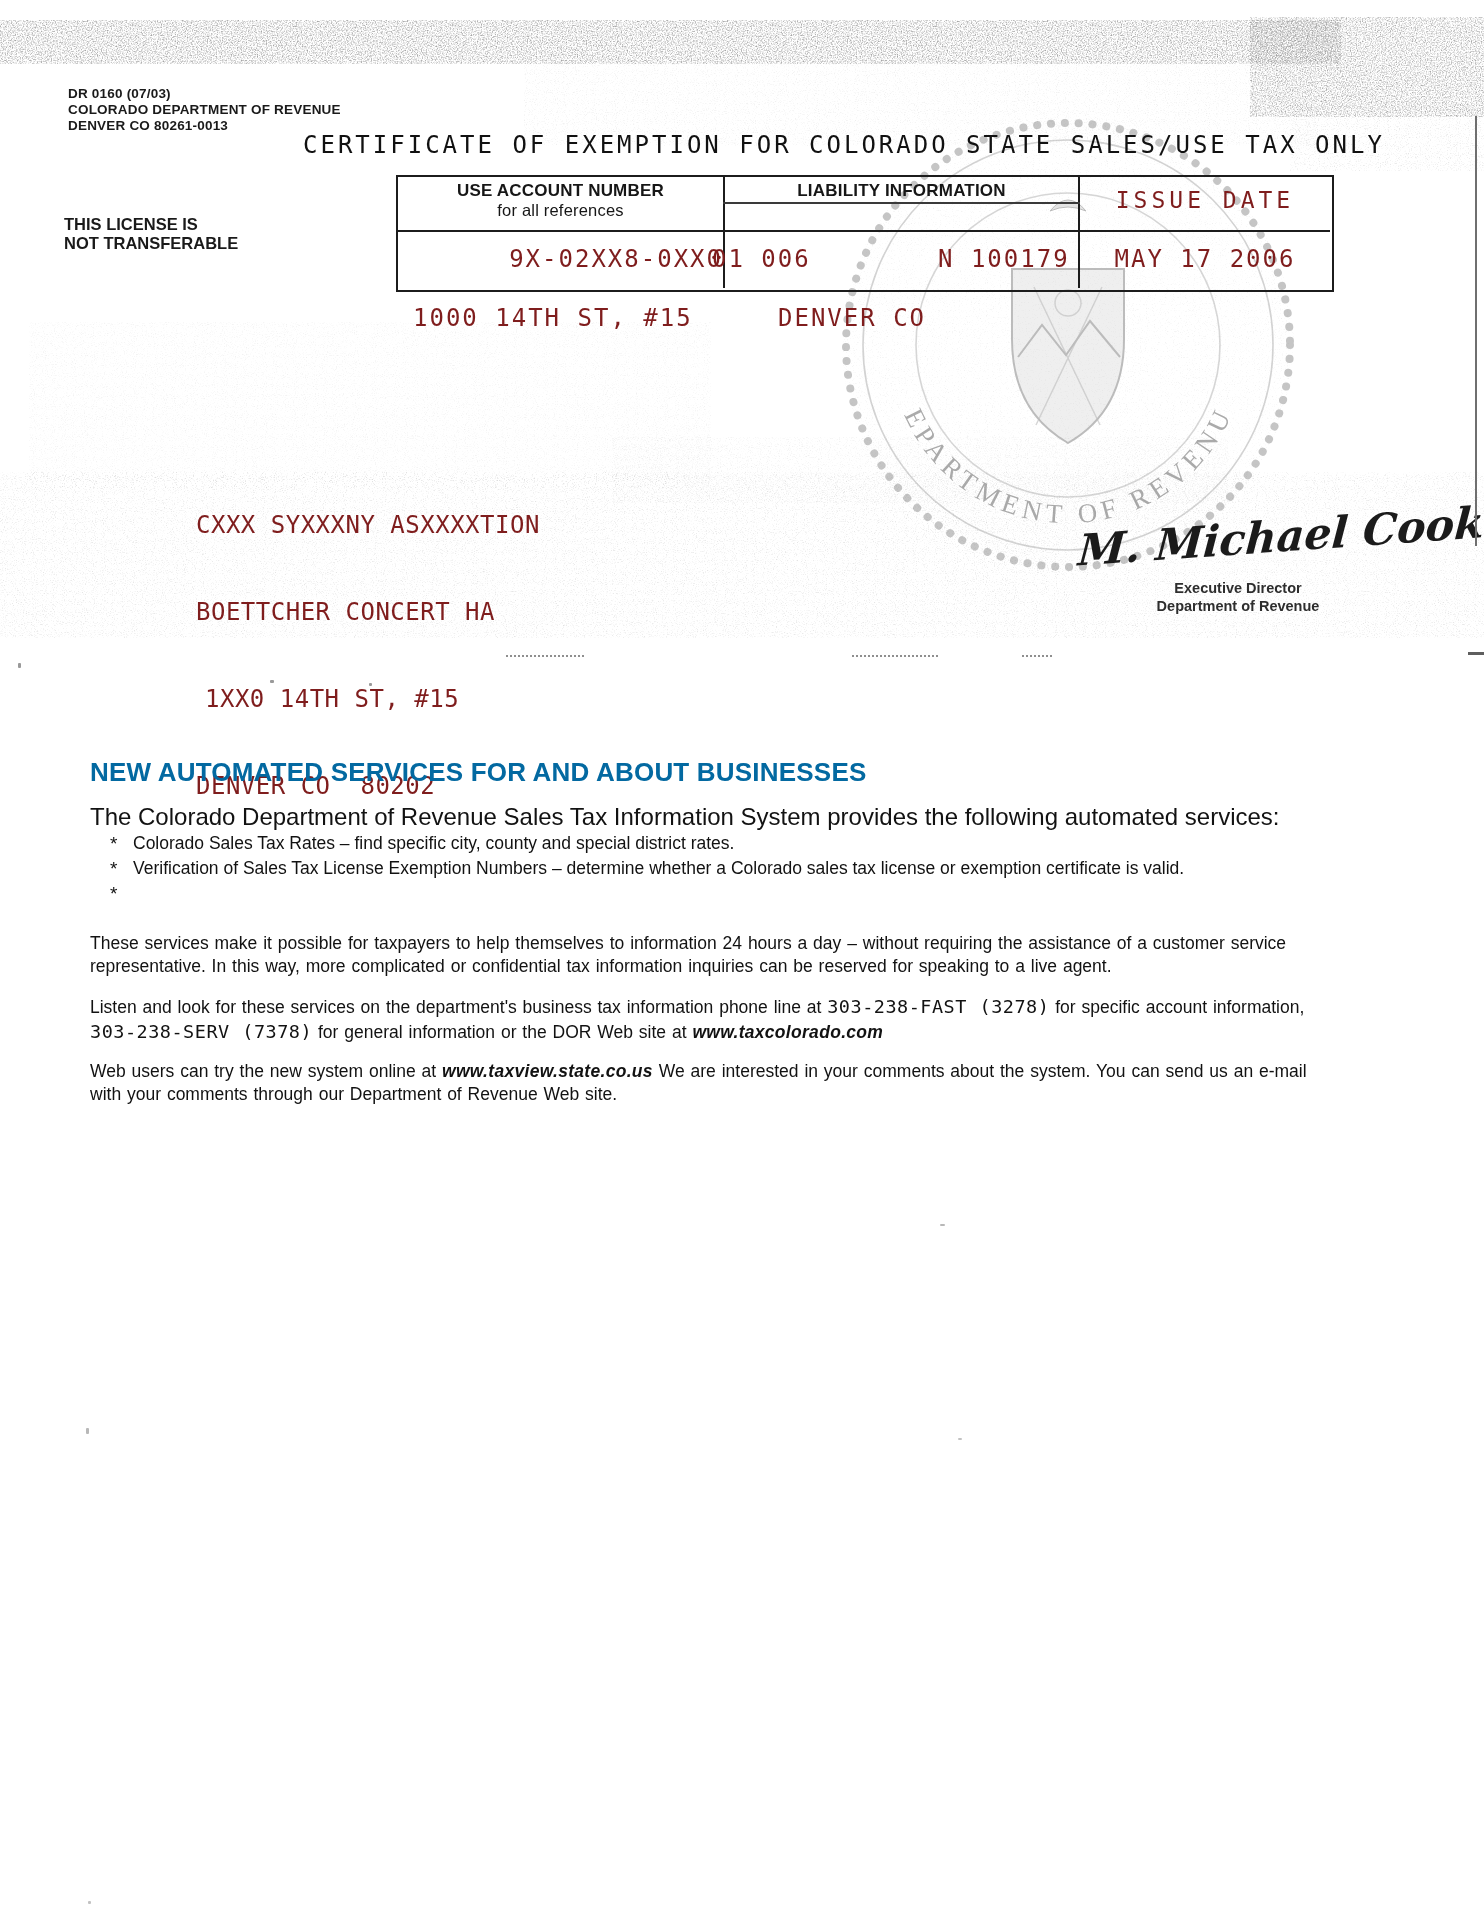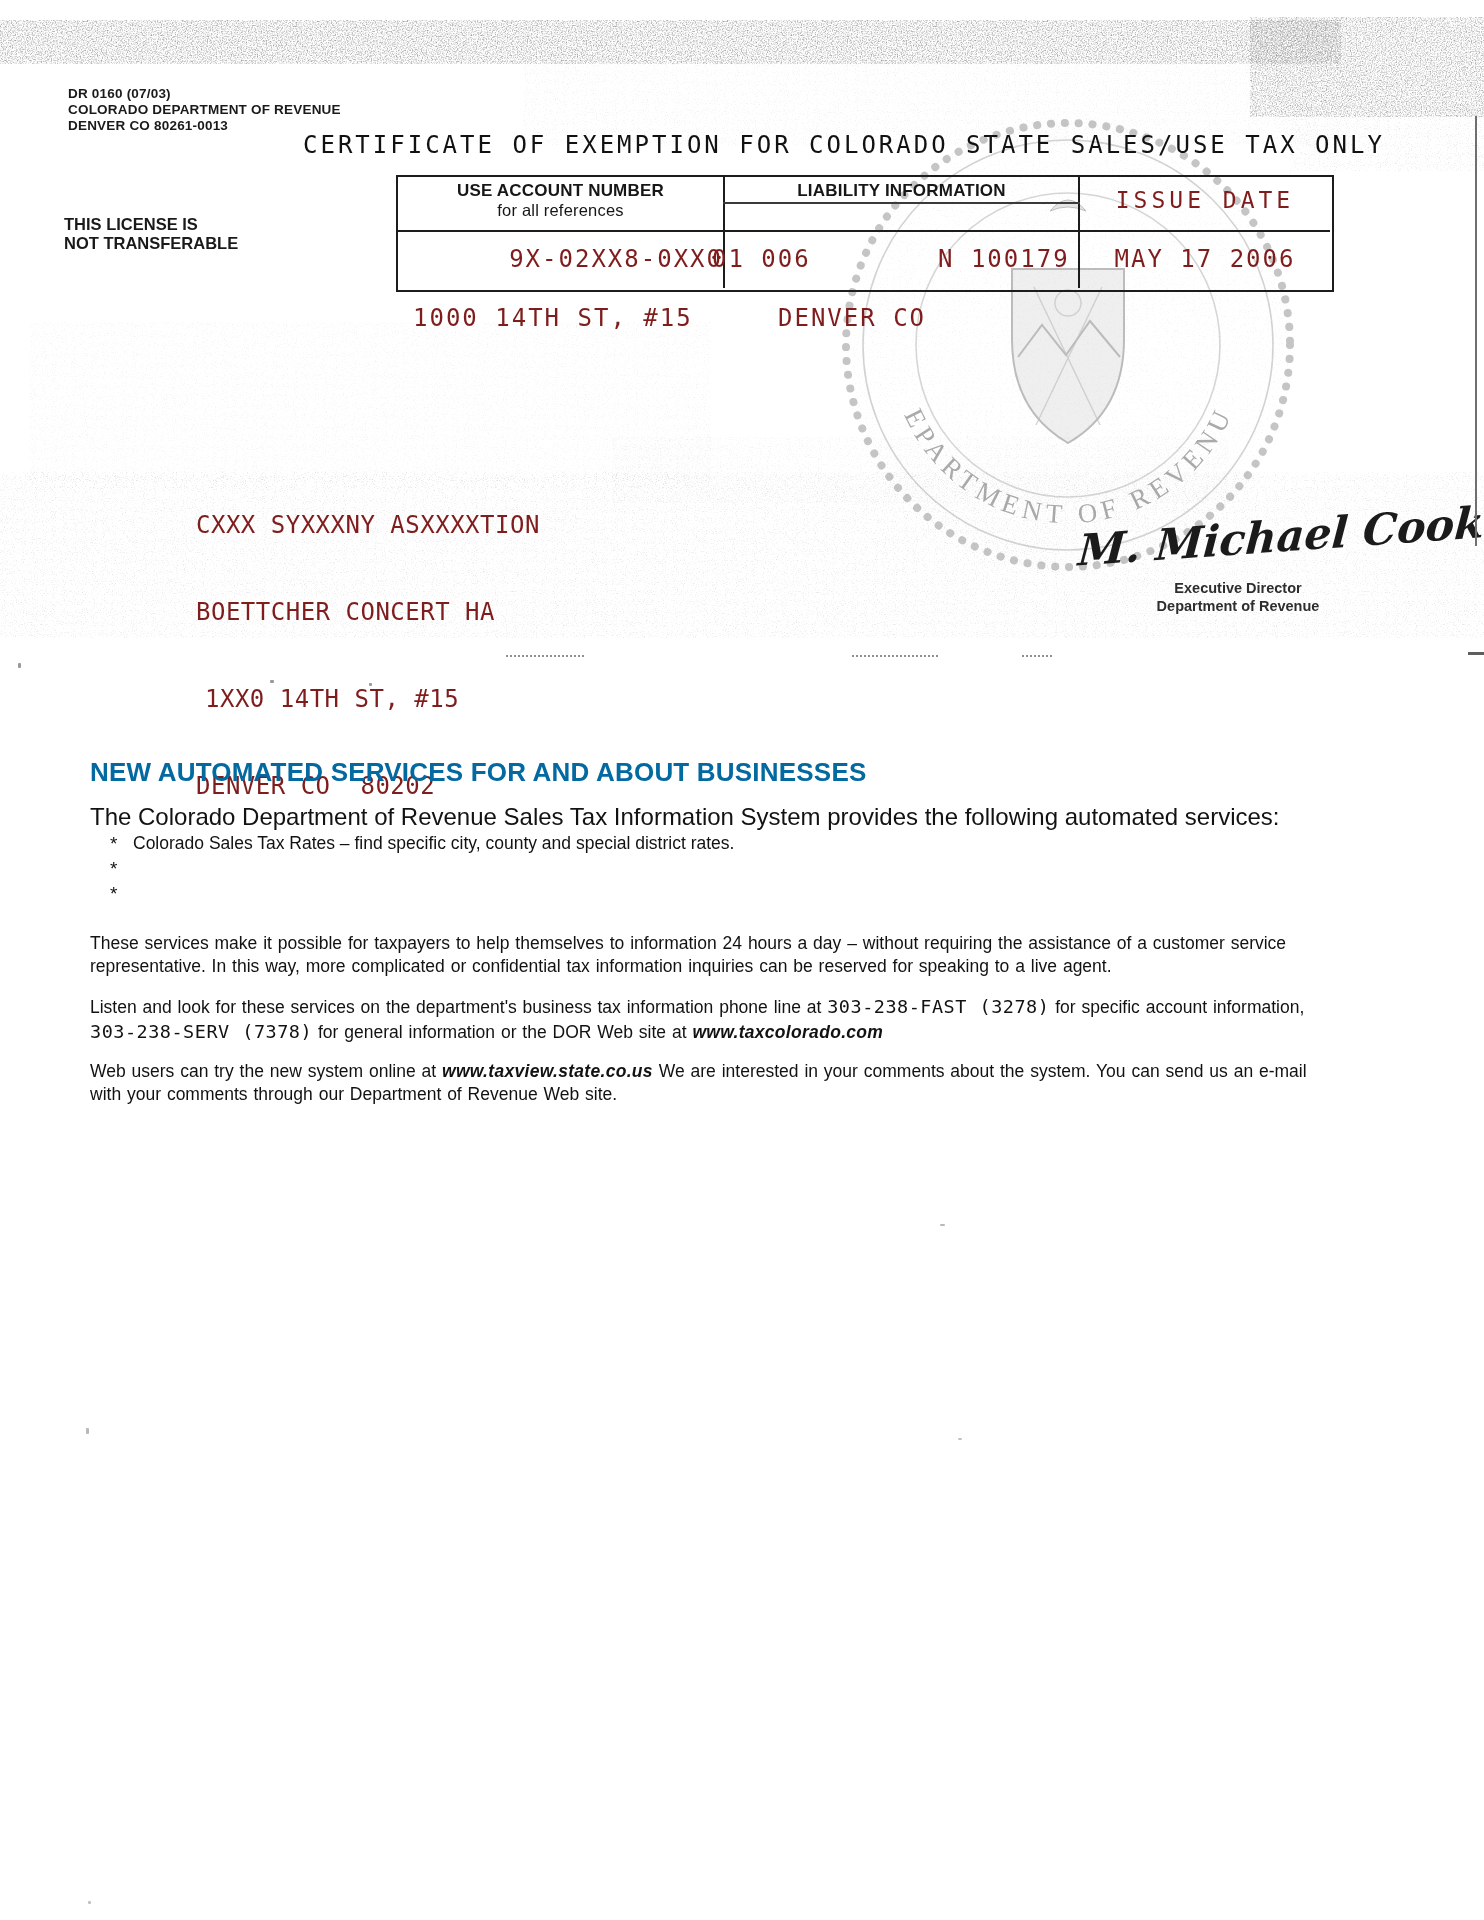--- a/index.html
+++ b/index.html
@@ -170,20 +170,21 @@
   <div class="abs notice">
     <h2>NEW AUTOMATED SERVICES FOR AND ABOUT BUSINESSES</h2>
     <p class="intro">The Colorado Department of Revenue Sales Tax Information System provides the following automated services:</p>
     <div class="bullets">
       <div class="bullet">
         <span class="ast">*</span>
         <span class="btext">Colorado Sales Tax Rates – find specific city, county and special district rates.</span>
       </div>
       <div class="bullet">
         <span class="ast">*</span>
+        <span class="btext">Verification of Sales Tax License Exemption Numbers – determine whether a Colorado sales tax license or exemption certificate is valid.</span>
       </div>
       <div class="bullet">
         <span class="ast">*</span>
       </div>
     </div>
     <p class="para" style="margin-top:26px;">These services make it possible for taxpayers to help themselves to information 24 hours a day – without requiring the assistance of a customer service representative. In this way, more complicated or confidential tax information inquiries can be reserved for speaking to a live agent.</p>
     <p class="para">
       <span>Listen and look for these services on the department's business tax information phone line at </span><span class="phone">303-238-FAST (3278)</span><span> for specific account information, </span><span class="phone">303-238-SERV (7378)</span><span> for general information or the DOR Web site at </span><span class="url">www.taxcolorado.com</span>
     </p>
     <p class="para" style="margin-top:16px;">

